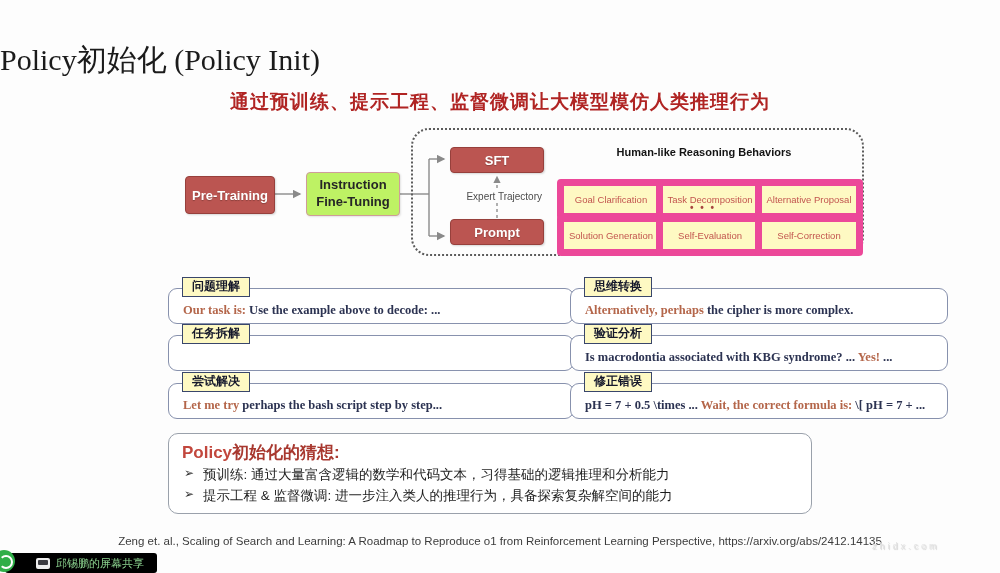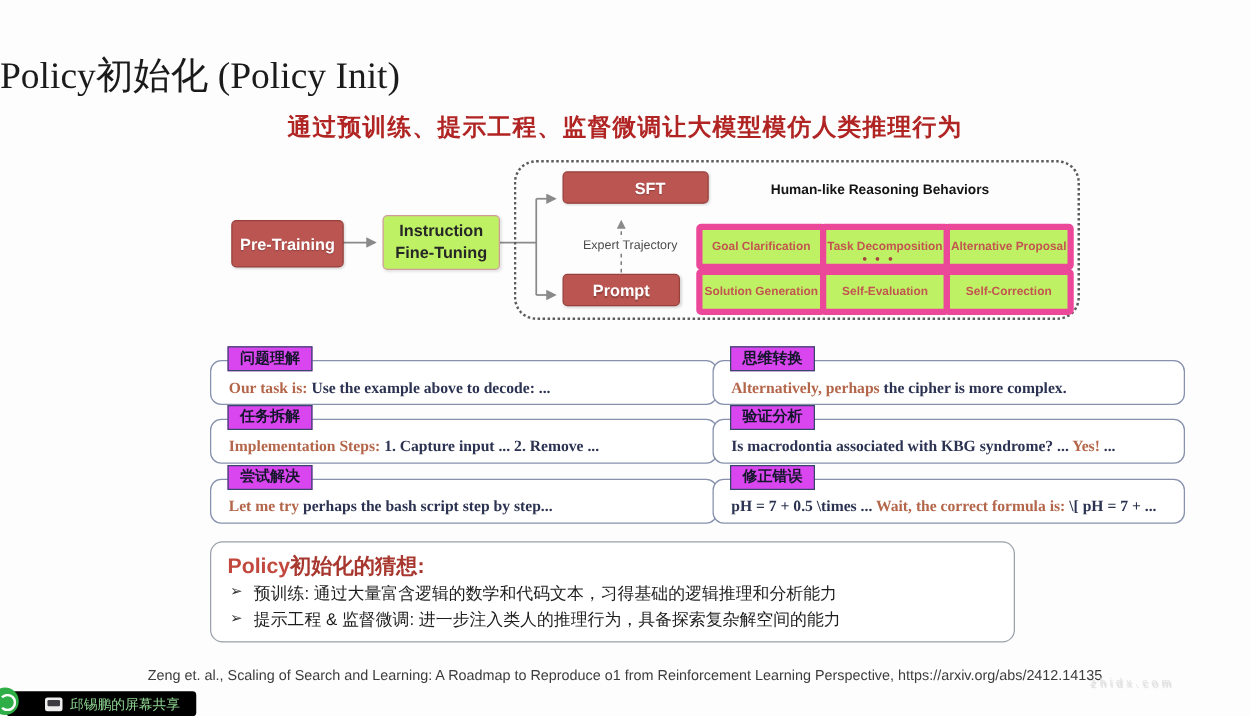--- a/index.html
+++ b/index.html
@@ -16,40 +16,40 @@
 
   
   .box-red{background:#bb5551;border:1.5px solid #97403c;border-radius:4px;
     color:#fff;font-weight:bold;display:flex;align-items:center;justify-content:center;
     box-shadow:1px 1px 2px rgba(0,0,0,.15);text-shadow:0 1px 1px rgba(0,0,0,.25);}
   .pretrain{left:185px;top:176px;width:88px;height:36px;font-size:13px;}
   .ift{left:306px;top:172px;width:92px;height:42px;background:#bef264;
     border:1px solid #cf9d99;border-radius:4px;color:#262626;font-weight:bold;
     font-size:13px;display:flex;flex-direction:column;align-items:center;justify-content:center;
     line-height:1.3;box-shadow:1px 1px 2px rgba(0,0,0,.1);}
-  .sft{left:450px;top:137px;width:92px;height:24px;font-size:13px;padding-left:23px;}
+  .sft{left:450px;top:147px;width:92px;height:24px;font-size:13px;}
   .prompt{left:450px;top:219px;width:92px;height:24px;font-size:13px;}
   .dashed-container{left:411px;top:128px;width:449px;height:124px;
     border:2px dotted #5c5c5c;border-radius:18px;}
   .expert-label{left:452px;top:191px;width:90px;text-align:right;font-size:10px;
     color:#4c4c4c;background:#fdfdfd;}
   .hrb-title{left:556px;top:146px;width:296px;text-align:center;
     font-size:11px;font-weight:bold;color:#141414;}
-  .bhv{position:absolute;width:94px;height:27px;border:5px solid #ec4899;border-radius:4px;
-    background:#bef264;color:#c2554f;font-size:9.5px;font-weight:bold;
+  .bhv{position:absolute;width:94px;height:27px;border:7px solid #ec4899;border-radius:4px;
+    background:#fef9c3;color:#c2554f;font-size:9.5px;font-weight:normal;
     display:flex;align-items:center;justify-content:center;text-align:center;}
   .bhv-dots{left:656px;top:202px;width:94px;text-align:center;color:#a84440;
     font-size:10px;font-weight:bold;letter-spacing:2px;}
 
   
   .example-box{position:absolute;height:29px;border:1.4px solid #8791ad;border-radius:9px;
     background:#fff;display:flex;align-items:flex-end;padding:0 6px 5px 14px;
     font-family:"Liberation Serif",serif;font-weight:600;font-size:12.5px;color:#2c3352;
     white-space:nowrap;}
-  .example-label{position:absolute;top:-12px;left:13px;background:#d946ef;
+  .example-label{position:absolute;top:-12px;left:13px;background:#fef9c3;
     border:1.5px solid #39466b;padding:1px 9px;font-family:"Liberation Sans",sans-serif;
     font-size:12px;font-weight:bold;color:#14172b;white-space:nowrap;line-height:1.3;}
   .hl{color:#b4664a;}
   .col-l{left:168px;width:384px;}
   .col-r{left:570px;width:356px;}
   .row-1{top:288px;}  .row-2{top:335px;}  .row-3{top:383px;}
 
   
   .conj-box{left:168px;top:433px;width:642px;height:79px;border:1.6px solid #9aa1ab;
     border-radius:10px;background:#fff;}
@@ -124,21 +124,20 @@
   <div class="bhv" style="left:656px;top:215px;">Self-Evaluation</div>
   <div class="bhv" style="left:755px;top:215px;">Self-Correction</div>
   <div class="abs bhv-dots">• • •</div>
 
   <div class="example-box col-l row-1">
     <span class="example-label">问题理解</span>
     <span><span></span><span class="hl">Our task is:</span><span> Use the example above to decode: ...</span></span>
   </div>
   <div class="example-box col-l row-2">
     <span class="example-label">任务拆解</span>
-    <span><span></span><span class="hl">Implementation Steps:</span><span> 1. Capture input ... 2. Remove ...</span></span>
   </div>
   <div class="example-box col-l row-3">
     <span class="example-label">尝试解决</span>
     <span><span></span><span class="hl">Let me try</span><span> perhaps the bash script step by step...</span></span>
   </div>
 
   <div class="example-box col-r row-1">
     <span class="example-label">思维转换</span>
     <span><span></span><span class="hl">Alternatively, perhaps</span><span> the cipher is more complex.</span></span>
   </div>

